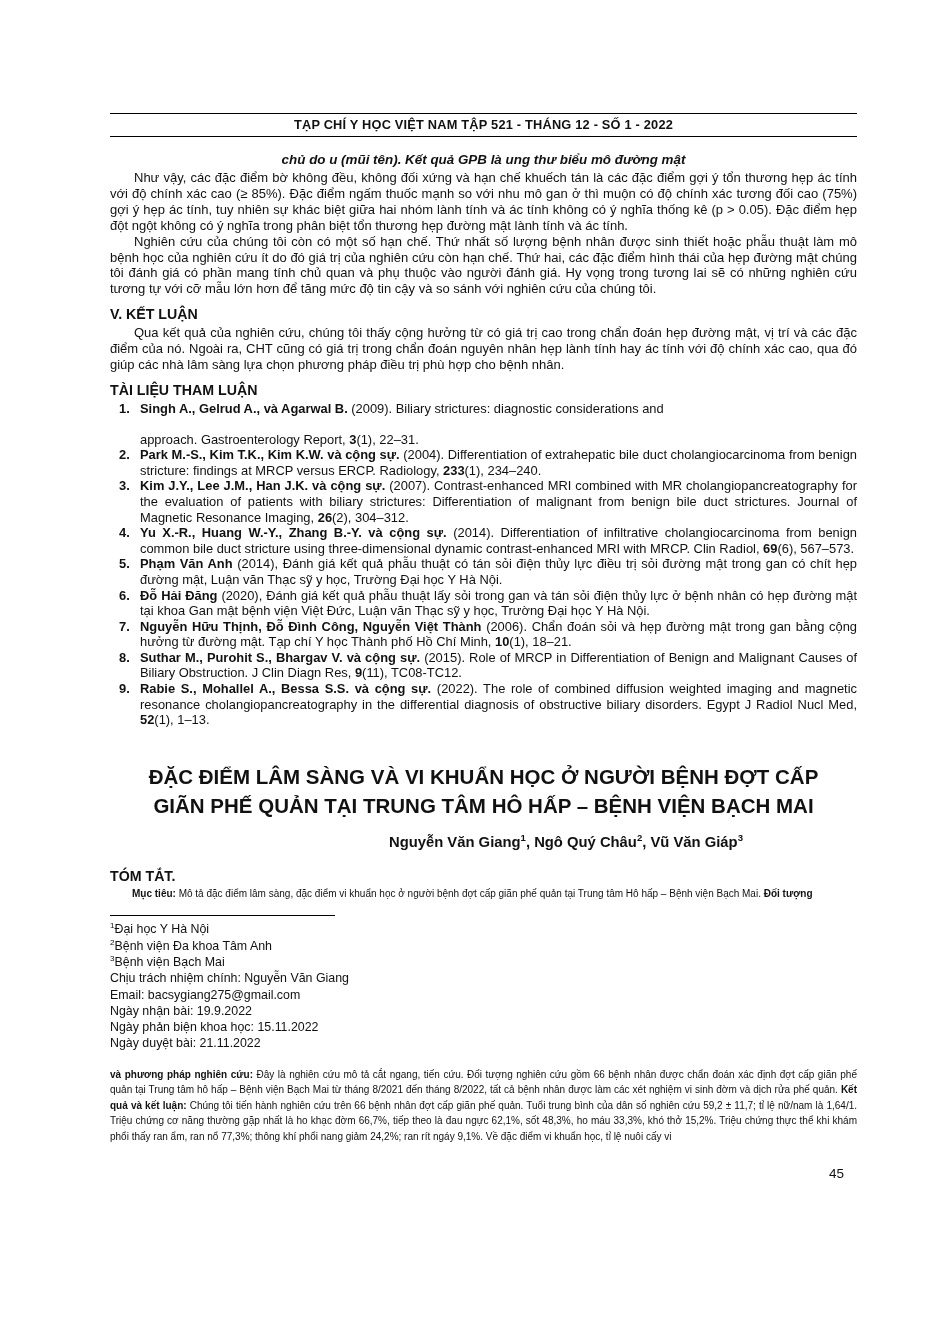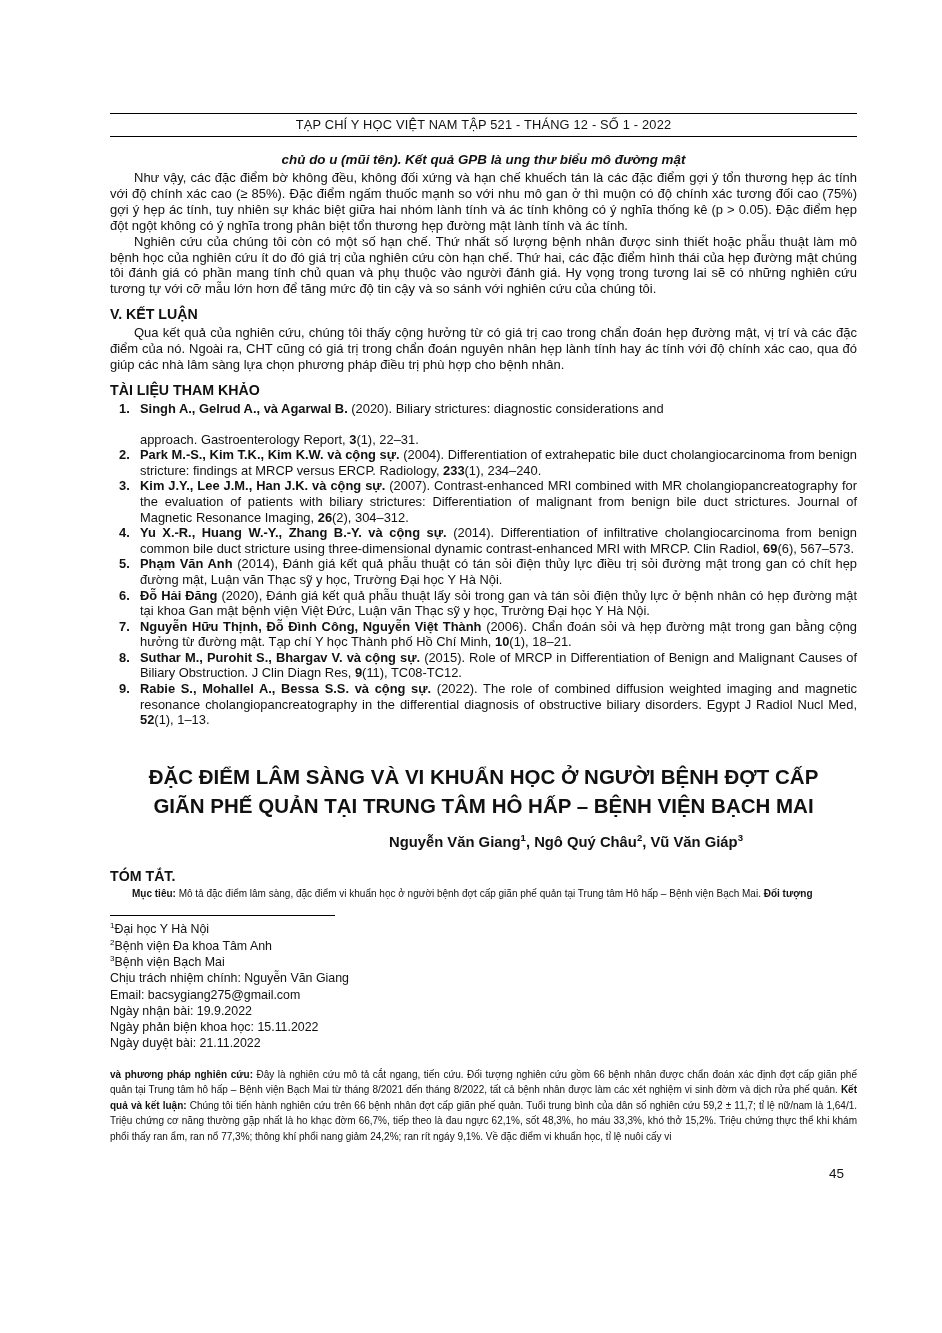--- a/index.html
+++ b/index.html
@@ -7,21 +7,21 @@
   body {
     width:942px; height:1333px; position:relative; overflow:hidden;
     font-family:"Liberation Sans","DejaVu Sans",sans-serif;
     color:#111111;
     -webkit-font-smoothing:antialiased;
   }
   .content { position:absolute; left:110px; top:113px; width:747px; }
 
   .journal-header {
     border-top:1.5px solid #000; border-bottom:1.5px solid #000;
-    text-align:center; font-weight:400; font-size:12.8px;
+    text-align:center; font-weight:700; font-size:12.8px;
     padding:3px 0 4px; letter-spacing:.2px;
   }
 
   .cols { display:flex; gap:15px;flex-direction:column; }
   .cols.article1 { margin-top:14px; }
   .col { flex:1 1 0; min-width:0; }
 
   .fig-caption {
     font-weight:700; font-style:italic; text-align:center;
     font-size:13.4px; line-height:17px; margin-bottom:2px;
@@ -72,24 +72,24 @@
   </div>
 
   <div class="cols article1">
 
     <div class="col">
       <div class="fig-caption">chủ do u (mũi tên). Kết quả GPB là ung thư biểu mô đường mật</div>
       <p class="body">Như vậy, các đặc điểm bờ không đều, không đối xứng và hạn chế khuếch tán là các đặc điểm gợi ý tổn thương hẹp ác tính với độ chính xác cao (≥ 85%). Đặc điểm ngấm thuốc mạnh so với nhu mô gan ở thì muộn có độ chính xác tương đối cao (75%) gợi ý hẹp ác tính, tuy nhiên sự khác biệt giữa hai nhóm lành tính và ác tính không có ý nghĩa thống kê (p &gt; 0.05). Đặc điểm hẹp đột ngột không có ý nghĩa trong phân biệt tổn thương hẹp đường mật lành tính và ác tính.</p>
       <p class="body">Nghiên cứu của chúng tôi còn có một số hạn chế. Thứ nhất số lượng bệnh nhân được sinh thiết hoặc phẫu thuật làm mô bệnh học của nghiên cứu ít do đó giá trị của nghiên cứu còn hạn chế. Thứ hai, các đặc điểm hình thái của hẹp đường mật chúng tôi đánh giá có phần mang tính chủ quan và phụ thuộc vào người đánh giá. Hy vọng trong tương lai sẽ có những nghiên cứu tương tự với cỡ mẫu lớn hơn để tăng mức độ tin cậy và so sánh với nghiên cứu của chúng tôi.</p>
       <div class="section-heading">V. KẾT LUẬN</div>
       <p class="body">Qua kết quả của nghiên cứu, chúng tôi thấy cộng hưởng từ có giá trị cao trong chẩn đoán hẹp đường mật, vị trí và các đặc điểm của nó. Ngoài ra, CHT cũng có giá trị trong chẩn đoán nguyên nhân hẹp lành tính hay ác tính với độ chính xác cao, qua đó giúp các nhà lâm sàng lựa chọn phương pháp điều trị phù hợp cho bệnh nhân.</p>
-      <div class="section-heading">TÀI LIỆU THAM KHẢO</div>
+      <div class="section-heading">TÀI LIỆU THAM LUẬN</div>
       <div class="ref-item">
         <span class="ref-num">1.</span>
-        <span class="ref-text"><b>Singh A., Gelrud A., và Agarwal B. </b><span>(2020). Biliary strictures: diagnostic considerations and</span></span>
+        <span class="ref-text"><b>Singh A., Gelrud A., và Agarwal B. </b><span>(2009). Biliary strictures: diagnostic considerations and</span></span>
       </div>
     </div>
 
     <div class="col">
       <div class="ref-cont"><span>approach. Gastroenterology Report, </span><b>3</b><span>(1), 22–31.</span></div>
 
       <div class="ref-item">
         <span class="ref-num">2.</span>
         <span class="ref-text"><b>Park M.-S., Kim T.K., Kim K.W. và cộng sự. </b><span>(2004). Differentiation of extrahepatic bile duct cholangiocarcinoma from benign stricture: findings at MRCP versus ERCP. Radiology, </span><b>233</b><span>(1), 234–240.</span></span>
       </div>

